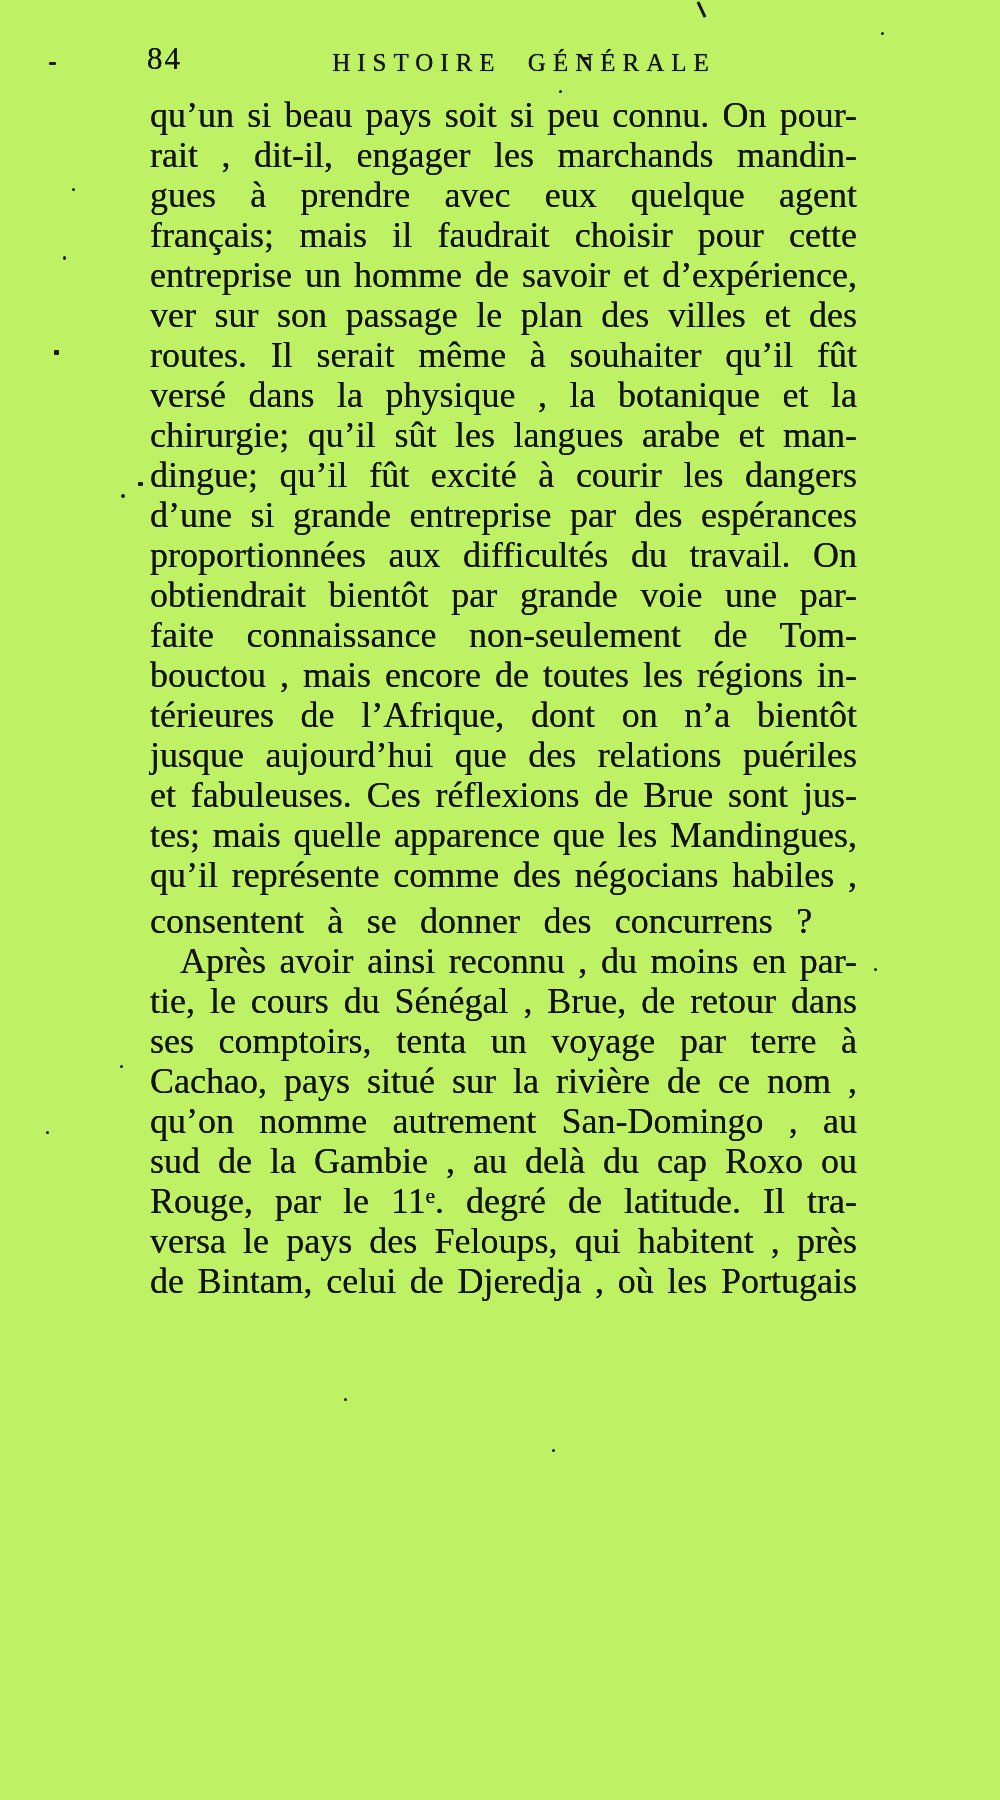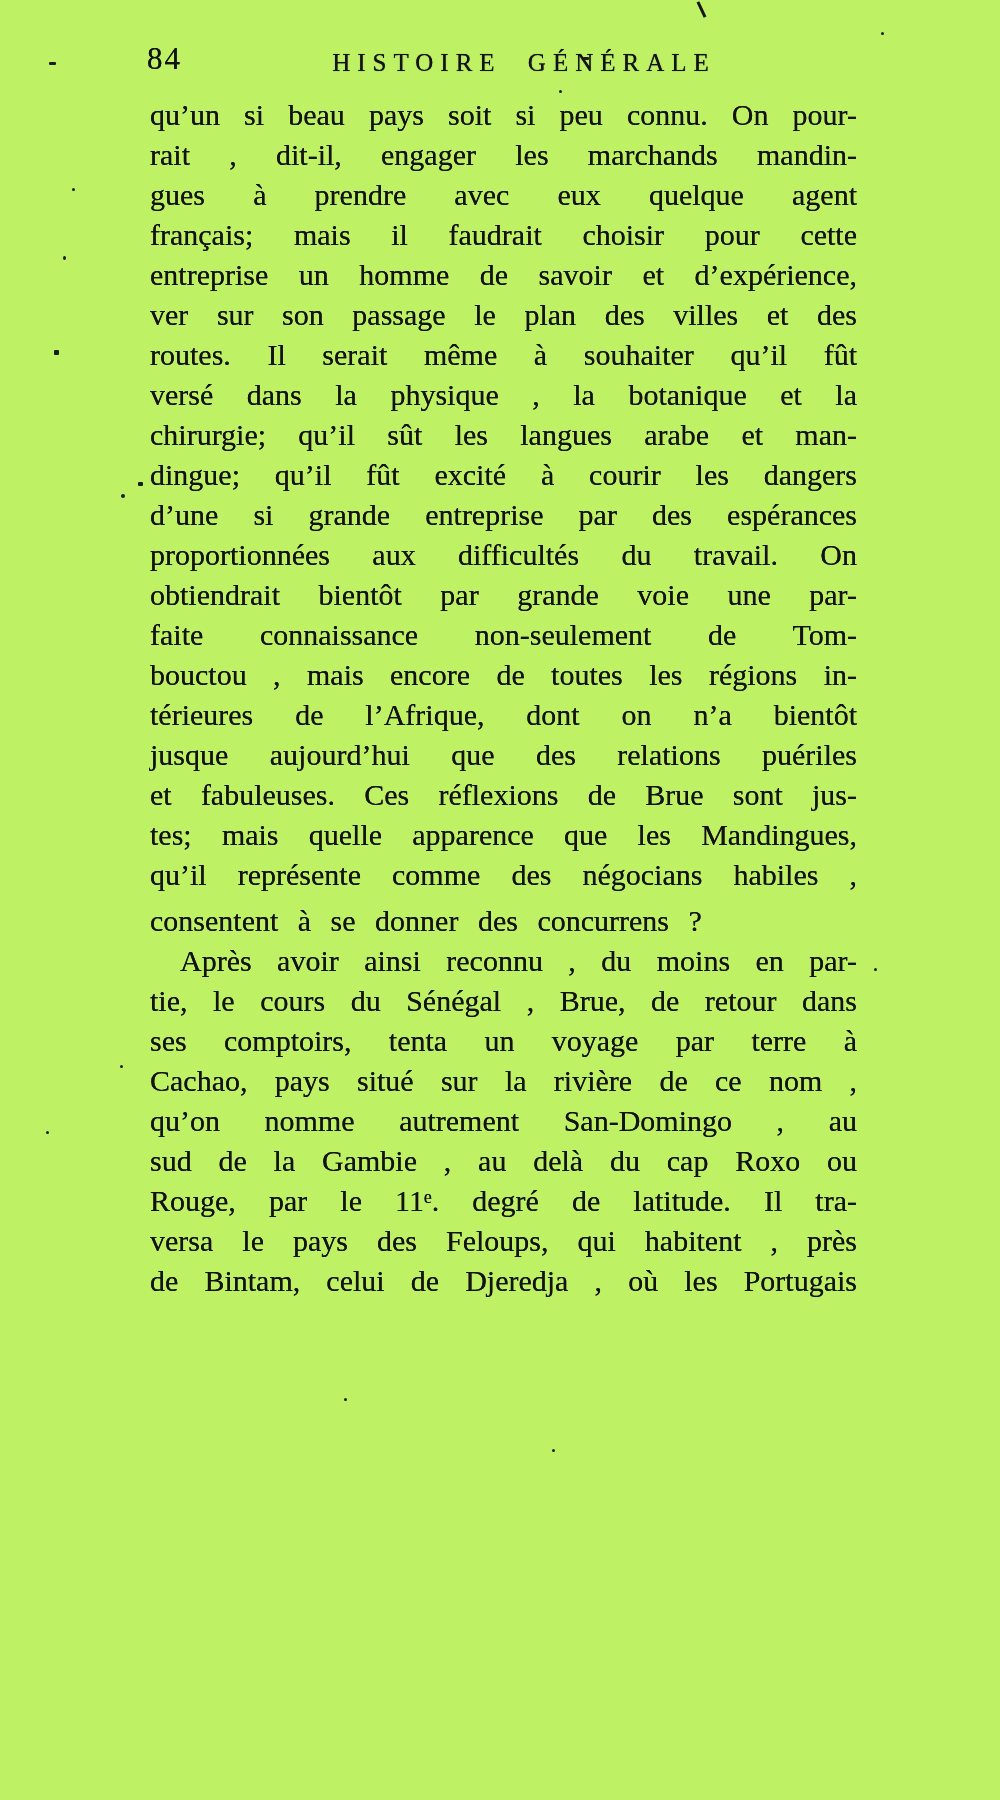--- a/index.html
+++ b/index.html
@@ -23,21 +23,21 @@
     letter-spacing:7px;
     word-spacing:13px;
     text-shadow:0 0 0.7px #222;
     white-space:nowrap;
     margin-left:41px;
   }
   .body-text{
     position:absolute;left:150px;top:95px;width:707px;
   }
   .line{
-    font-size:30px;
+    font-size:36px;
     line-height:40px;height:40px;
     text-align:justify;
     text-align-last:justify;
     text-shadow:0 0 0.6px #222;
     white-space:nowrap;
   }
   .line.lastline{
     text-align-last:left;
     word-spacing:0.40em;
     margin-top:6px;

